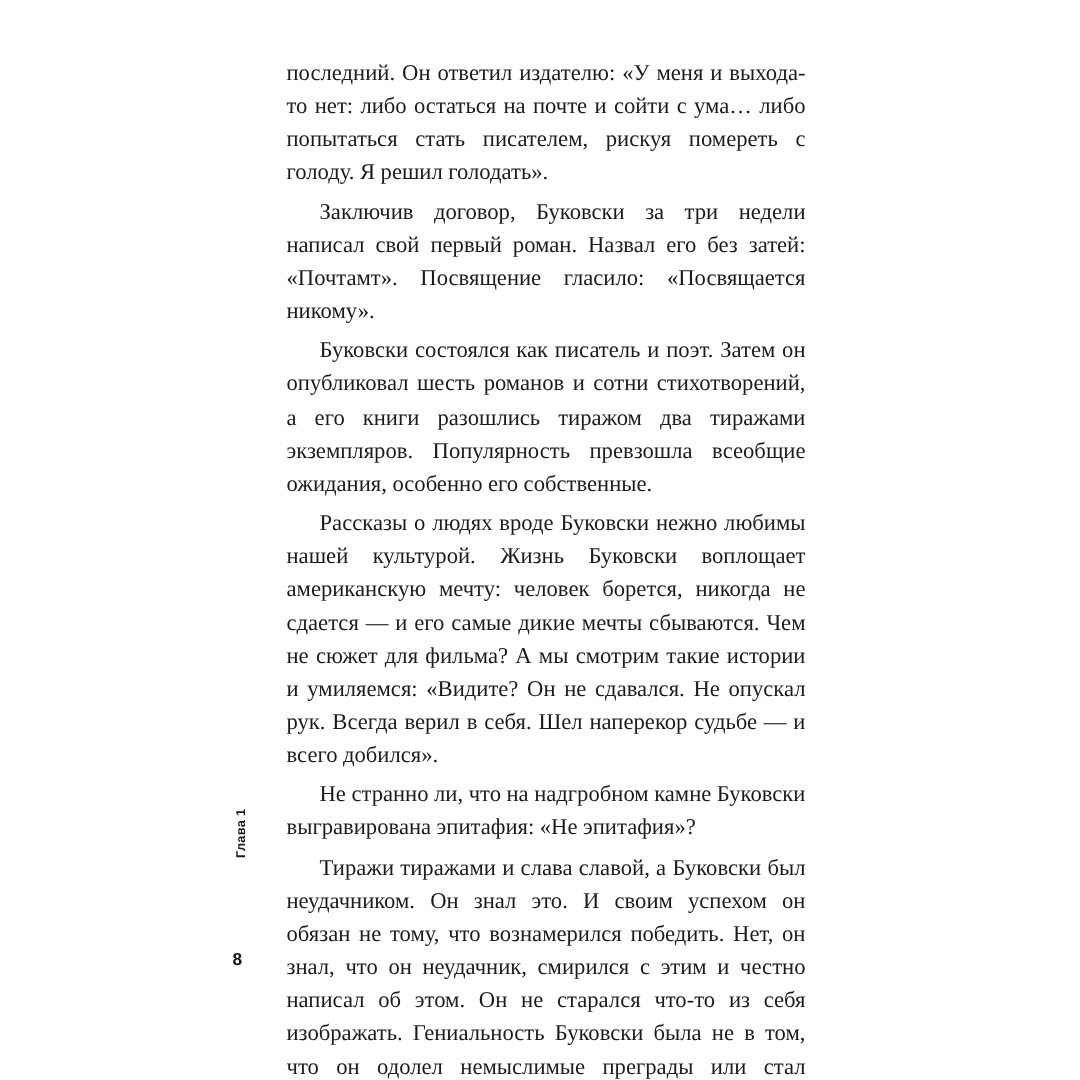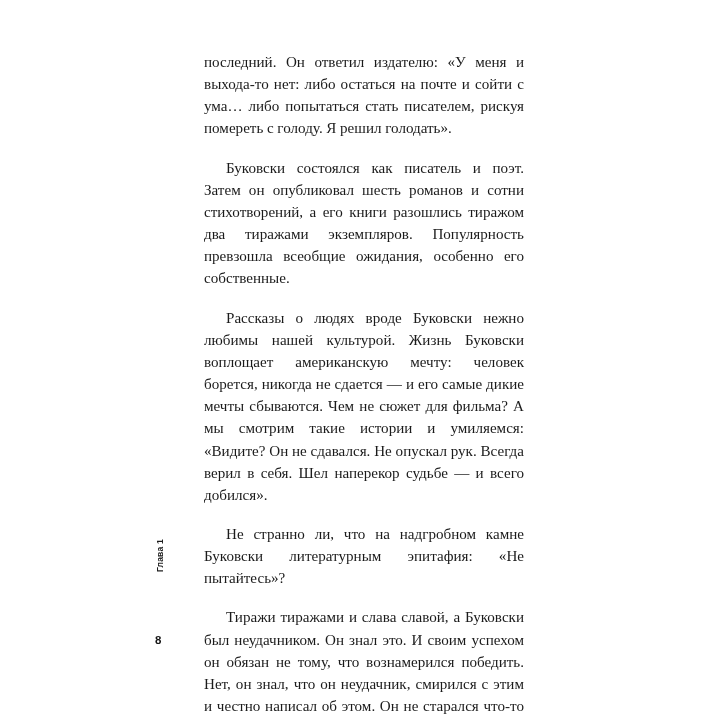--- a/index.html
+++ b/index.html
@@ -65,21 +65,21 @@
   
   .text-block {
     position: absolute;
     left: 187px;
     top: 34px;
     width: 354px;
     height: 660px;
   }
 
   .text-block p {
-    margin: 17px;
+    margin: 4px;
     font-size: 15.1px;
     line-height: 22.15px;
     text-align: justify;
     text-justify: inter-word;
     text-indent: 22px;
     hyphens: manual;
     word-spacing: -0.1px;
   }
 
   .text-block p.no-indent {
@@ -96,20 +96,21 @@
 
 <div id="page">
 
   <div class="margin-left">
     <div class="running-head">Глава 1</div>
     <div class="folio">8</div>
   </div>
 
   <div class="text-block">
     <p class="no-indent">последний. Он ответил издателю: «У меня и выхода-то нет: либо остаться на почте и сойти с ума… либо попытаться стать писателем, рискуя помереть с голоду. Я решил голодать».</p>
+    <p>Заключив договор, Буковски за три недели написал свой первый роман. Назвал его без затей: «Почтамт». Посвящение гласило: «Посвящается никому».</p>
     <p>Буковски состоялся как писатель и поэт. Затем он опубликовал шесть романов и сотни стихотворений, а его книги разошлись тиражом два тиражами экземпляров. Популярность превзошла всеобщие ожидания, особенно его собственные.</p>
     <p>Рассказы о людях вроде Буковски нежно любимы нашей культурой. Жизнь Буковски воплощает американскую мечту: человек борется, никогда не сдается — и его самые дикие мечты сбываются. Чем не сюжет для фильма? А мы смотрим такие истории и умиляемся: «Видите? Он не сдавался. Не опускал рук. Всегда верил в себя. Шел наперекор судьбе — и всего добился».</p>
-    <p>Не странно ли, что на надгробном камне Буковски литературным эпитафия: «Не пытайтесь»?</p>
+    <p>Не странно ли, что на надгробном камне Буковски выгравирована эпитафия: «Не эпитафия»?</p>
     <p>Тиражи тиражами и слава славой, а Буковски был неудачником. Он знал это. И своим успехом он обязан не тому, что вознамерился победить. Нет, он знал, что он неудачник, смирился с этим и честно написал об этом. Он не старался что-то из себя изображать. Гениальность Буковски была не в том, что он одолел немыслимые преграды или стал литературным светочем. Как раз наоборот. Дело в его умении остаться кристально честным с самим собой — особенно худшими частями себя — и рассказать о своих неудачах без колебаний и сомнений.</p>
 
   </div>
 
 </div>
 
 </body></html>

